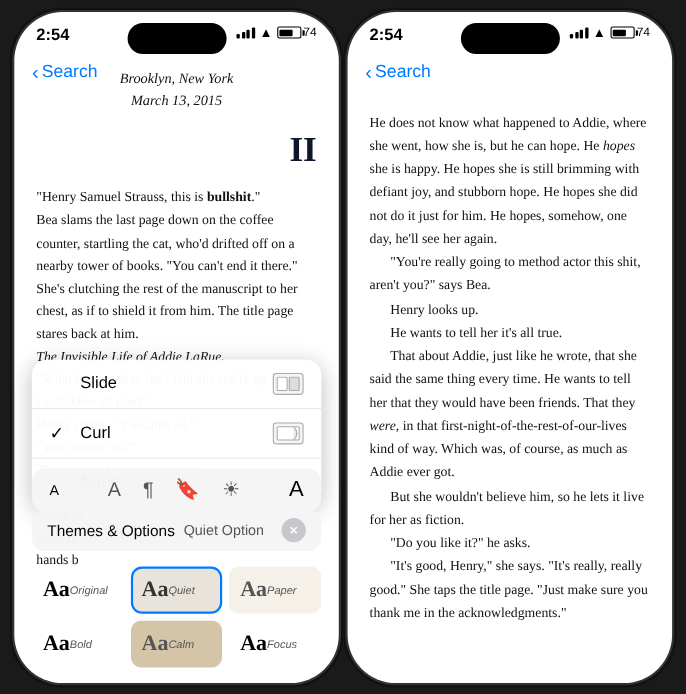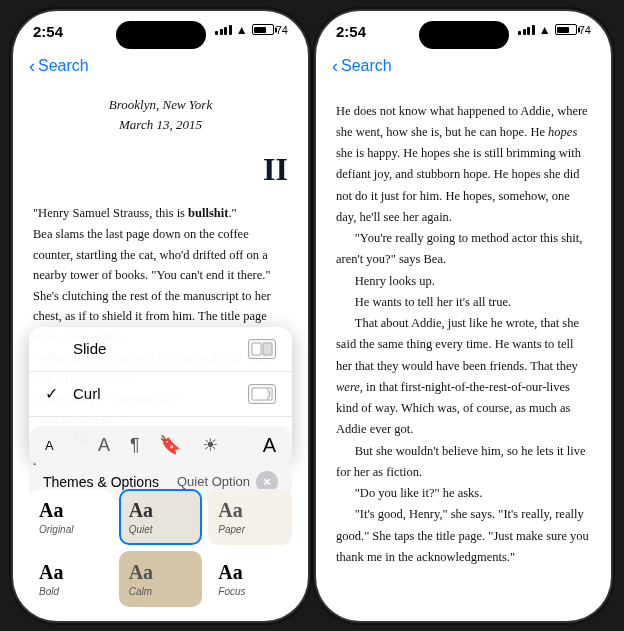--- a/index.html
+++ b/index.html
@@ -147,21 +147,20 @@
       border-radius: 20px;
       z-index: 20;
     }
 
     
     .book-content {
       padding: 0 20px;
       font-size: 13px;
       line-height: 1.6;
       color: #111;
-      margin-top: 34px;
     }
 
     .book-header {
       text-align: center;
       font-style: italic;
       font-size: 13px;
       margin-bottom: 8px;
       color: #111;
       font-family: Georgia, serif;
     }
@@ -304,21 +303,22 @@
       bottom: 10px;
       left: 16px;
       right: 16px;
       z-index: 32;
     }
 
     .theme-card {
       border-radius: 10px;
       padding: 8px;
       display: flex;
-      flex-direction: column;
+      flex-direction: row;
+      align-items: center;
       border: 2px solid transparent;
       cursor: pointer;
       position: relative;
     }
 
     .theme-card.selected {
       border-color: #007AFF;
     }
 
     .theme-card-text {
@@ -427,20 +427,21 @@
       <div class="content-area">
         <div class="book-content">
           <div class="book-header">
             <span>Brooklyn, New York</span><br>
             <span>March 13, 2015</span>
           </div>
           <div class="chapter-num">II</div>
           <div class="book-text">
             <p>"Henry Samuel Strauss, this is <span class="bold">bullshit</span>."</p>
             <p>Bea slams the last page down on the coffee counter, startling the cat, who'd drifted off on a nearby tower of books. "You can't end it there." She's clutching the rest of the manuscript to her chest, as if to shield it from him. The title page stares back at him.</p>
+            <p><span class="italic">The Invisible Life of Addie LaRue.</span></p>
             <p>"What happened to her? Did she really go with Luc? After all that?"</p>
             <p>Henry shrugs. "I assume so."</p>
             <p>"You assume so?"</p>
             <p>The truth is, he doesn't know.</p>
             <p>He's s</p>
             <p>scribe th</p>
             <p>them in</p>
             <p>hands b</p>
           </div>
         </div>
@@ -479,21 +480,21 @@
           <div class="transition-icon">
             <svg width="22" height="14" viewBox="0 0 22 14">
               <rect x="1" y="1" width="20" height="12" rx="1" fill="white" stroke="#aaa" stroke-width="1"></rect>
             </svg>
           </div>
         </div>
       </div>
 
       <div class="themes-bar">
         <span class="themes-label">Themes &amp; Options</span>
-        <div style="display:flex;align-items:center;gap:6px;">
+        <div style="display:flex;align-items:center;gap:16px;">
           <span style="font-size:13px;color:#555">Quiet Option</span>
           <div class="close-circle">×</div>
         </div>
       </div>
 
       <div style="position:absolute;bottom:148px;left:16px;right:16px;z-index:32;">
         <div class="font-size-row">
           <span class="font-small">A</span>
           <div class="toolbar-icons">
             <span class="tool-icon">A</span>

